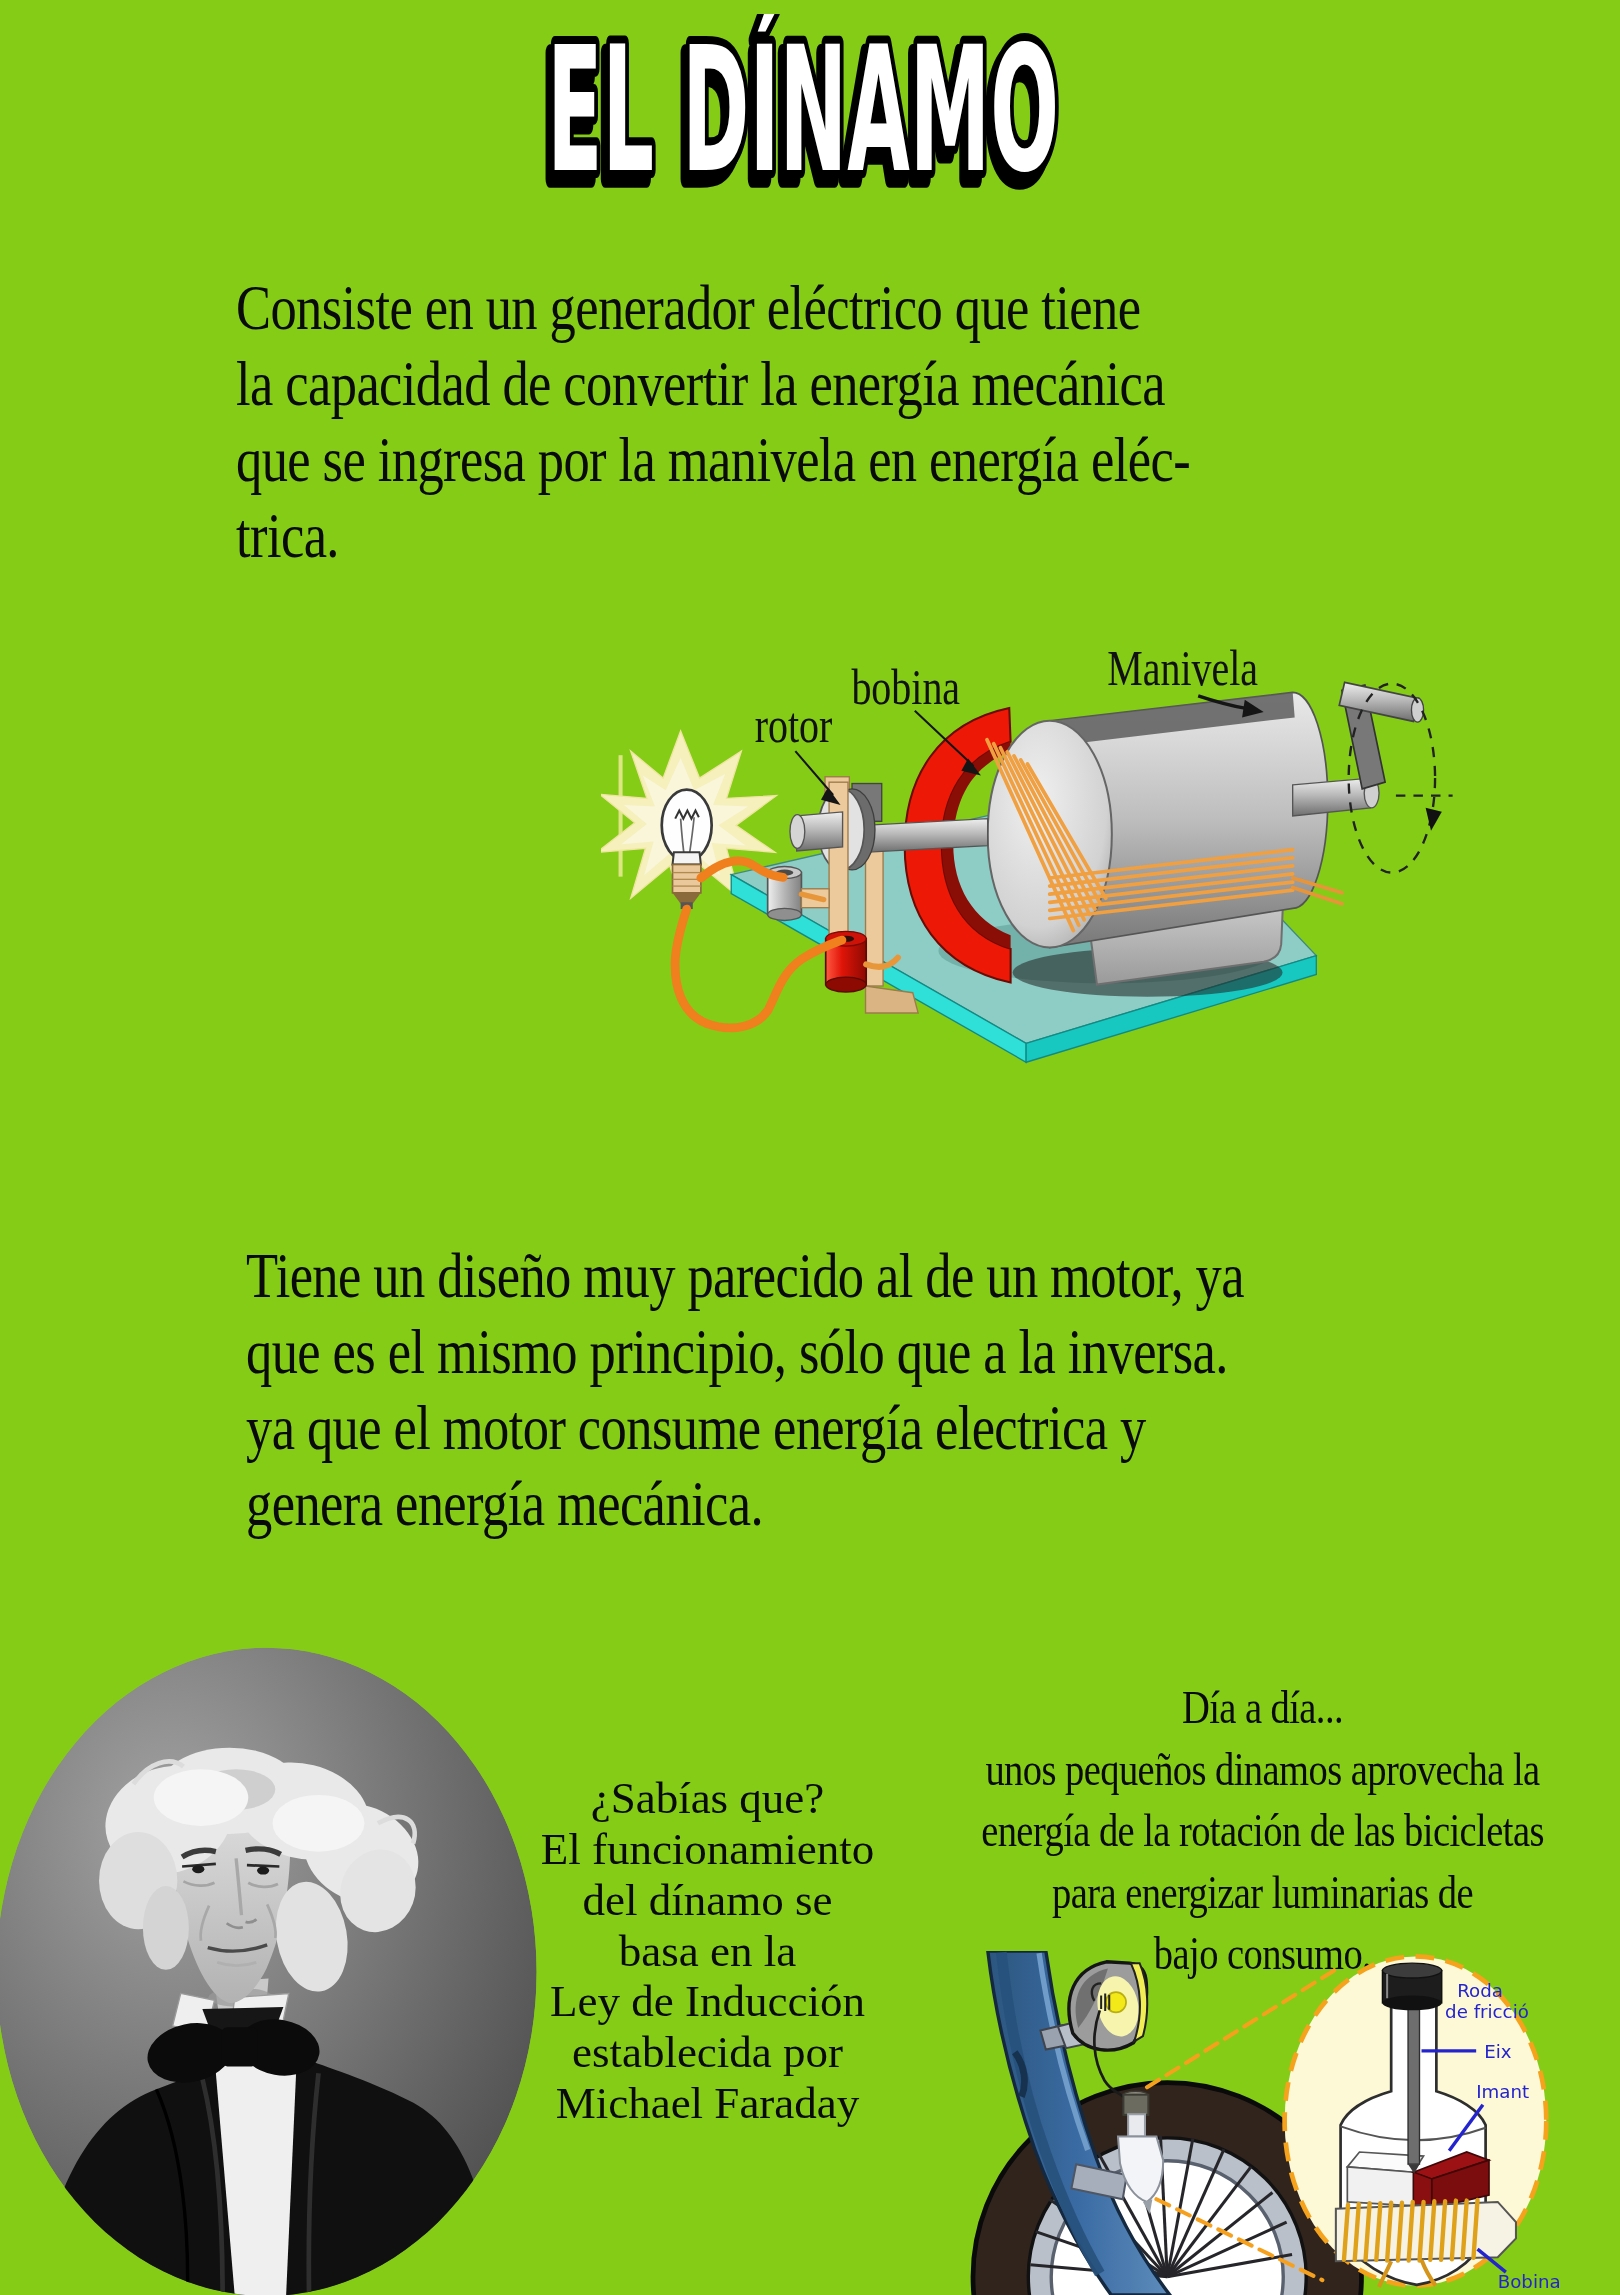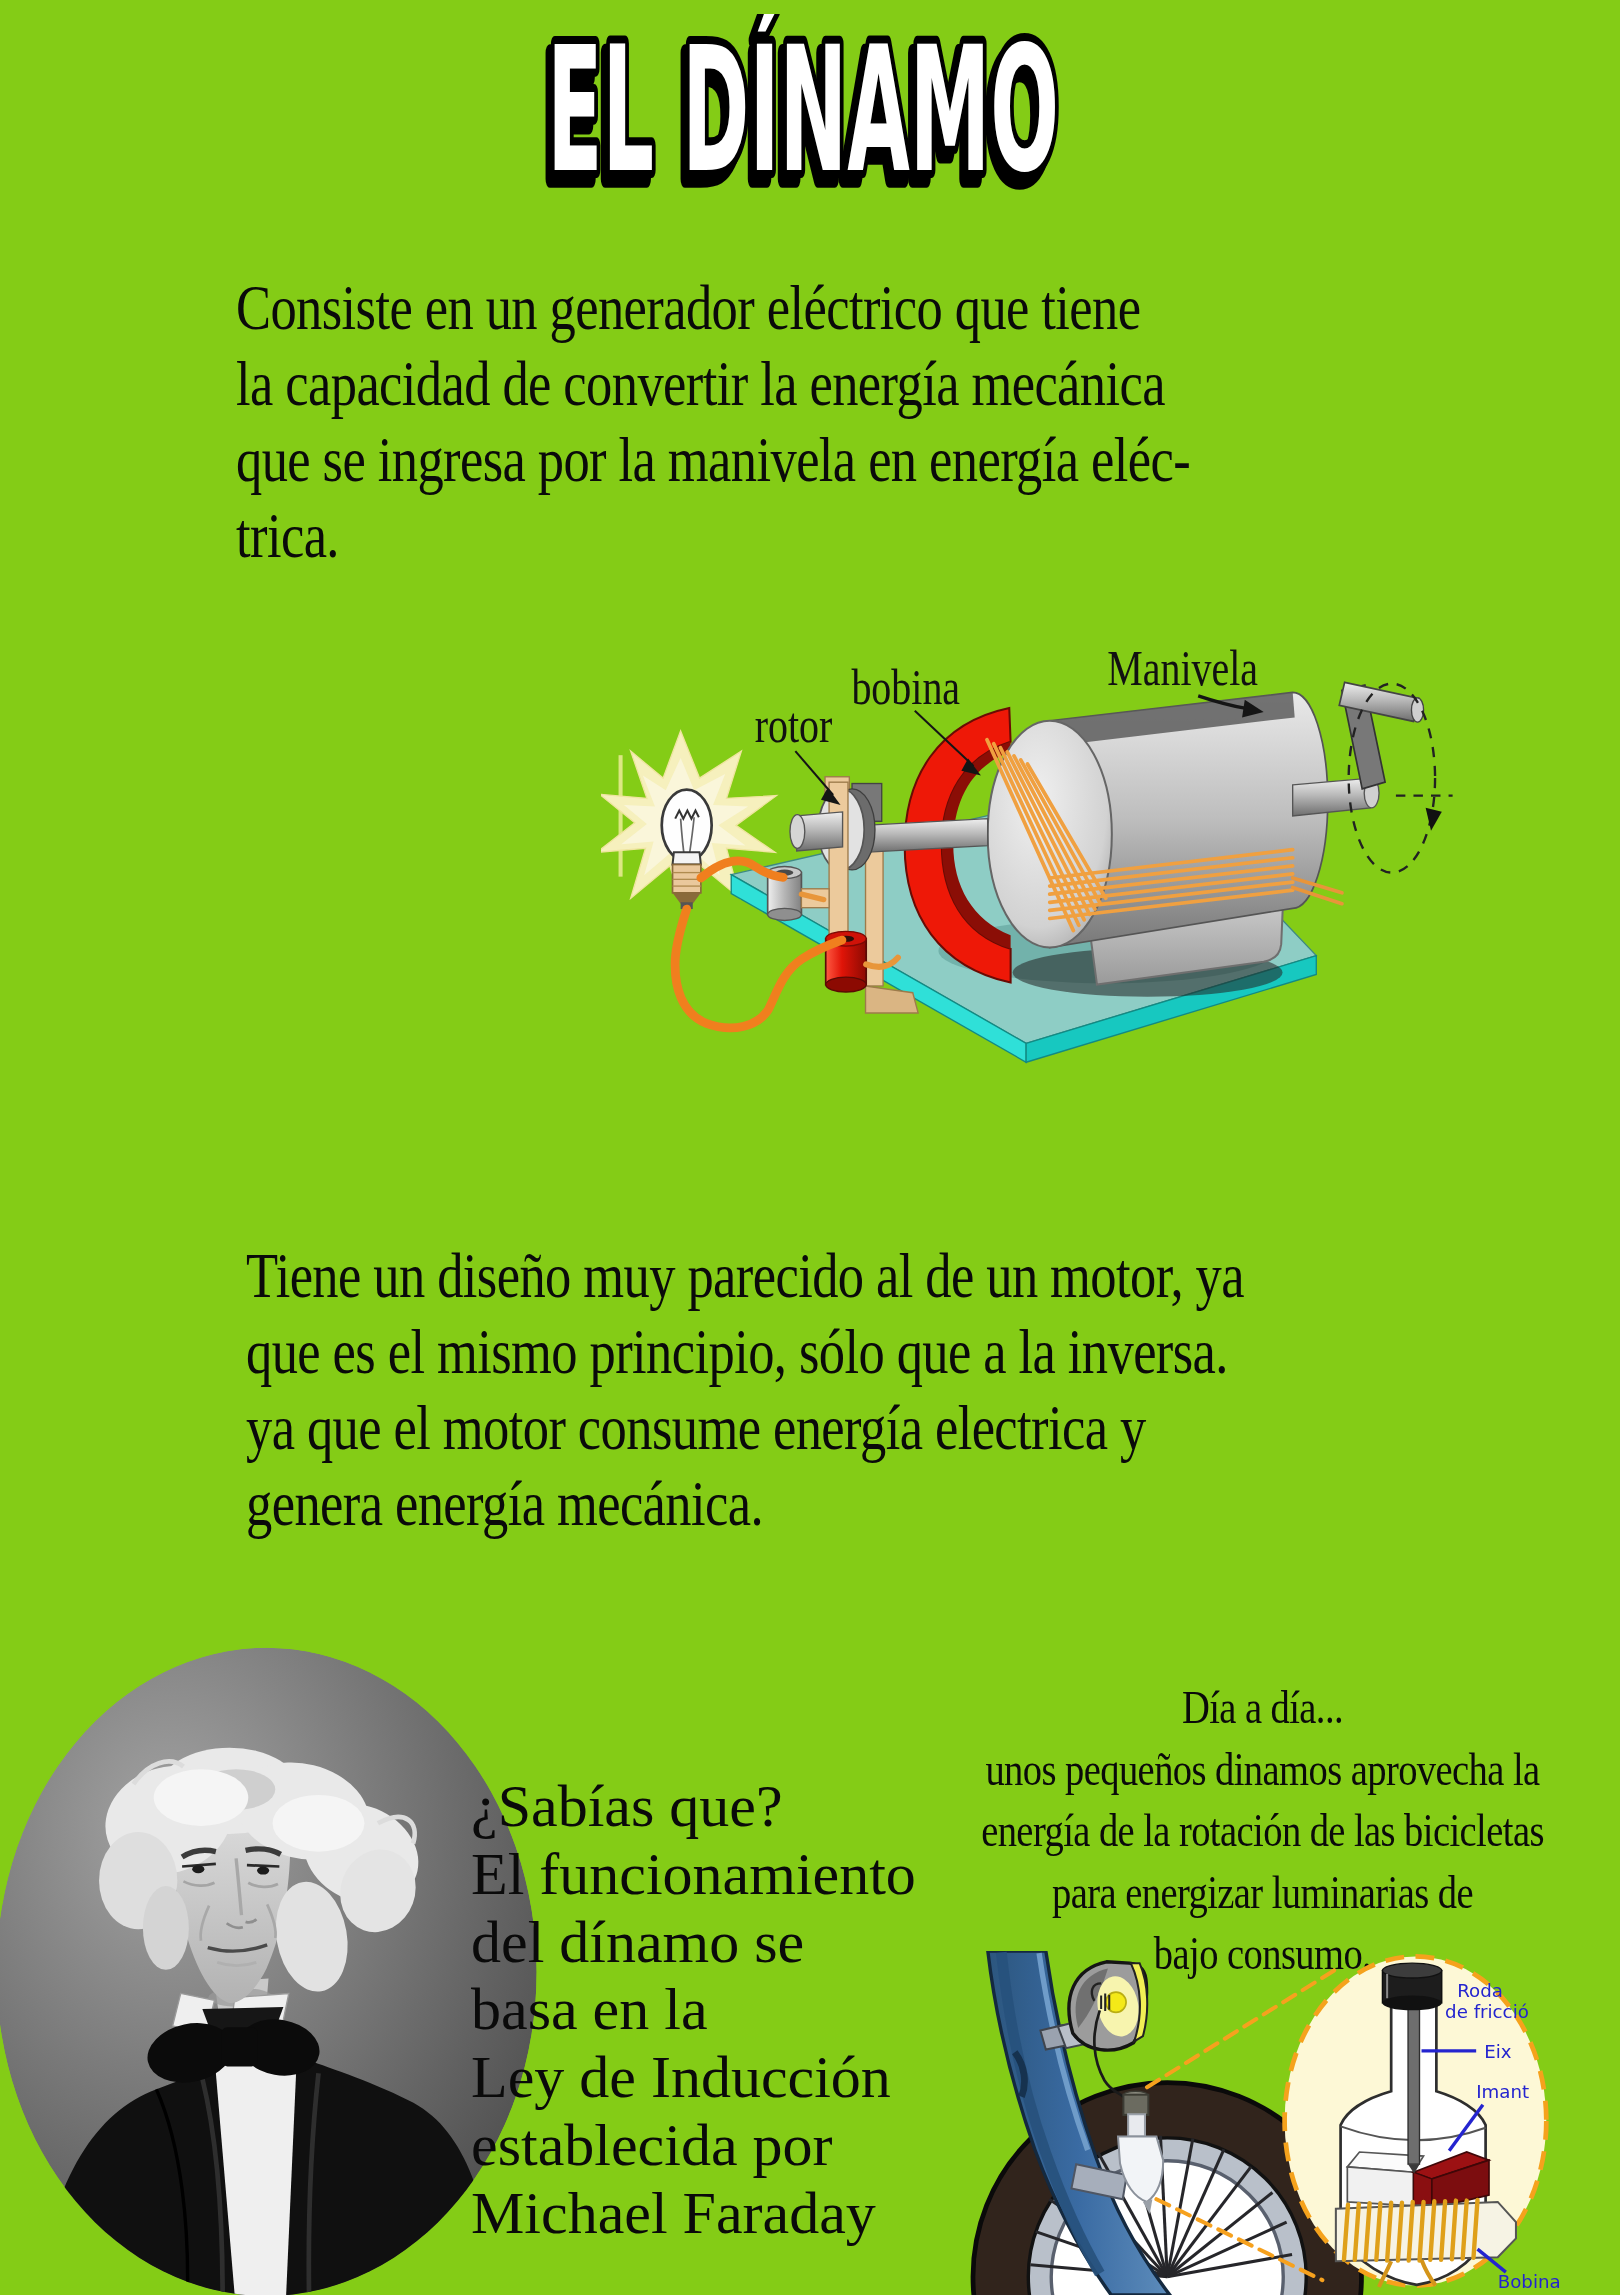--- a/index.html
+++ b/index.html
@@ -1,21 +1,21 @@
 <!DOCTYPE html>
 <html style="font-size:10.8px"><head>
 <meta charset="utf-8">
 <style>
   html,body{margin:0;padding:0;background:#ffffff;}
   #page{position:relative;width:1620px;height:2295px;background:#84cc16;overflow:hidden;
         font-family:"Liberation Serif",serif;color:#0a0a0a;}
   .abs{position:absolute;}
   .body-text{font-size:64px;line-height:1.19;white-space:pre-line;
              transform:scaleX(0.82);transform-origin:0 0;letter-spacing:-0.7px;}
-  .fact-text{font-size:60px;line-height:1.13;white-space:pre-line;}
+  .fact-text{font-size:45px;line-height:1.13;white-space:pre-line;text-align:center;}
   .daily-text{font-size:47px;line-height:1.31;white-space:pre-line;text-align:center;
               transform:scaleX(0.82);transform-origin:50% 0;letter-spacing:-0.7px;}
   svg text{font-family:"Liberation Serif",serif;}
   .inset-label{font-family:"DejaVu Sans",sans-serif;font-size:27px;fill:#2424cf;}
   .diagram-label{font-size:74px;fill:#111;}
 </style>
 </head>
 <body>
 
 <div id="page">

